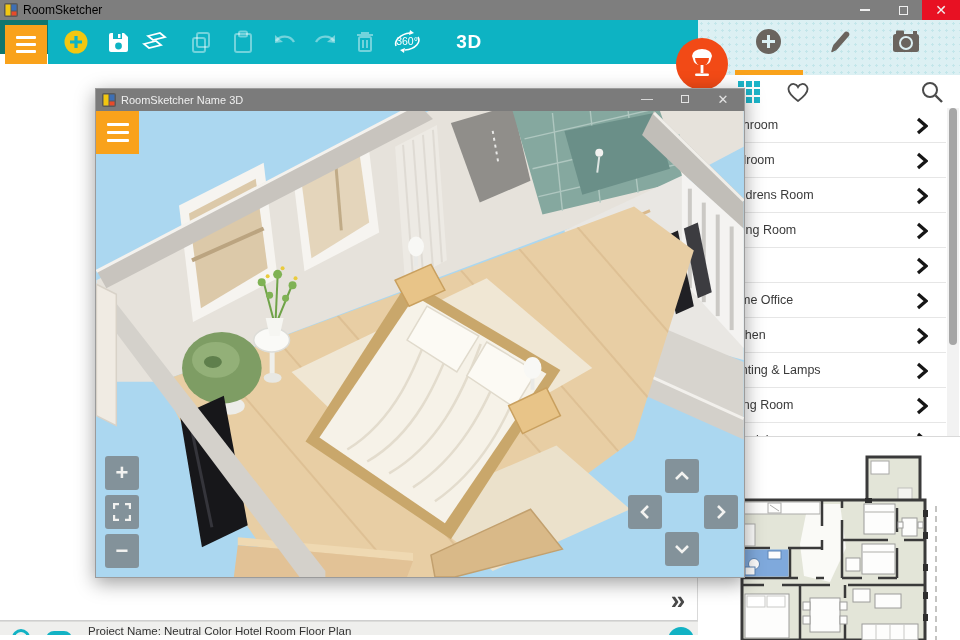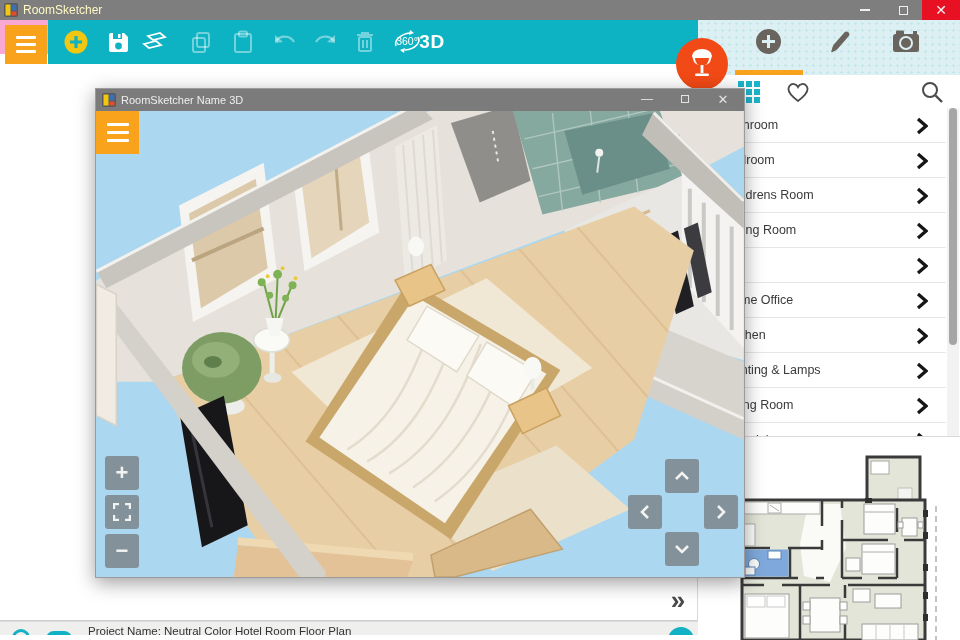--- a/index.html
+++ b/index.html
@@ -3,29 +3,29 @@
 <meta charset="utf-8">
 <style>
   * { margin:0; padding:0; box-sizing:border-box; }
   html,body { width:960px; height:640px; overflow:hidden; }
   body { font-family:"Liberation Sans", sans-serif; background:#fff; }
   #app { position:relative; width:960px; height:640px; background:#fff; overflow:hidden; }
 
   
   .titlebar { position:absolute; left:0; top:0; width:960px; height:20px; background:#7E7E7E; display:flex; align-items:center; }
   .titlebar .logo { position:absolute; left:4px; top:3px; width:14px; height:14px; }
-  .titlebar .title { position:absolute; left:23px; top:3px; color:#fef9c3; font-size:12px; }
+  .titlebar .title { position:absolute; left:23px; top:3px; color:#000000; font-size:12px; }
   .wc-btn { position:absolute; top:0; width:38px; height:20px; display:flex; align-items:center; justify-content:center; color:#F0F0F0; font-size:12px; }
   .wc-min { right:76px; } .wc-max { right:38px; } .wc-close { right:0; background:#E81123; }
   .wc-max .box { width:9px; height:9px; border:1px solid #F0F0F0; }
   .wc-min .dash { width:10px; height:1.5px; background:#F0F0F0; }
   .wc-close span { font-size:14px; }
 
   
-  .toolbar { position:absolute; left:0; top:20px; width:698px; height:34px; background:#f9a8d4; }
+  .toolbar { position:absolute; left:0; top:20px; width:698px; height:34px; background:#0f766e; }
   .menu-btn { position:absolute; left:5px; top:5px; width:42px; height:39px; background:#F9A21B; display:flex; flex-direction:column; align-items:center; justify-content:center; gap:4px; cursor:pointer; }
   .menu-btn i { display:block; width:20px; height:3px; background:#fff; border-radius:1px; }
   .tealbar { position:absolute; left:48px; top:0; width:650px; height:44px; background:#0DB3C3; }
   .tbi { position:absolute; top:0; width:36px; height:44px; display:flex; align-items:center; justify-content:center; }
   .label3d { color:#fff; font-weight:bold; font-size:19px; letter-spacing:0.5px; }
 
   
   .panel { position:absolute; left:698px; top:20px; width:262px; height:620px; background:#fff; }
   .tabbar { position:absolute; left:0; top:0; width:262px; height:55px; background:#DCF0F3;
             background-image:radial-gradient(#c3e6ea 1px, transparent 1.2px); background-size:7px 7px; }
@@ -156,21 +156,21 @@
       </div>
       <div class="tbi" style="left:341px;">
         <svg width="34" height="28" viewBox="0 0 34 28">
           <text x="17" y="17" text-anchor="middle" font-size="10.5" fill="#fff" font-family="Liberation Sans, sans-serif">360°</text>
           <path d="M6 18 C4 13, 10 6, 20 5" fill="none" stroke="#fff" stroke-width="1.6"></path>
           <path d="M28 9 C31 14, 26 21, 15 22" fill="none" stroke="#fff" stroke-width="1.6"></path>
           <path d="M20 2 l4 3 l-5 2 z" fill="#fff"></path>
             <path d="M14 25 l-4 -3 l5 -2 z" fill="#fff"></path>
         </svg>
       </div>
-      <div class="tbi" style="left:366px;">
+      <div class="tbi" style="left:403px;">
         <span class="label3d">3D</span>
       </div>
     </div>
   </div>
 
   <div class="canvas">
     <div class="expand-btn">»</div>
   </div>
 
   <div class="statusbar">

